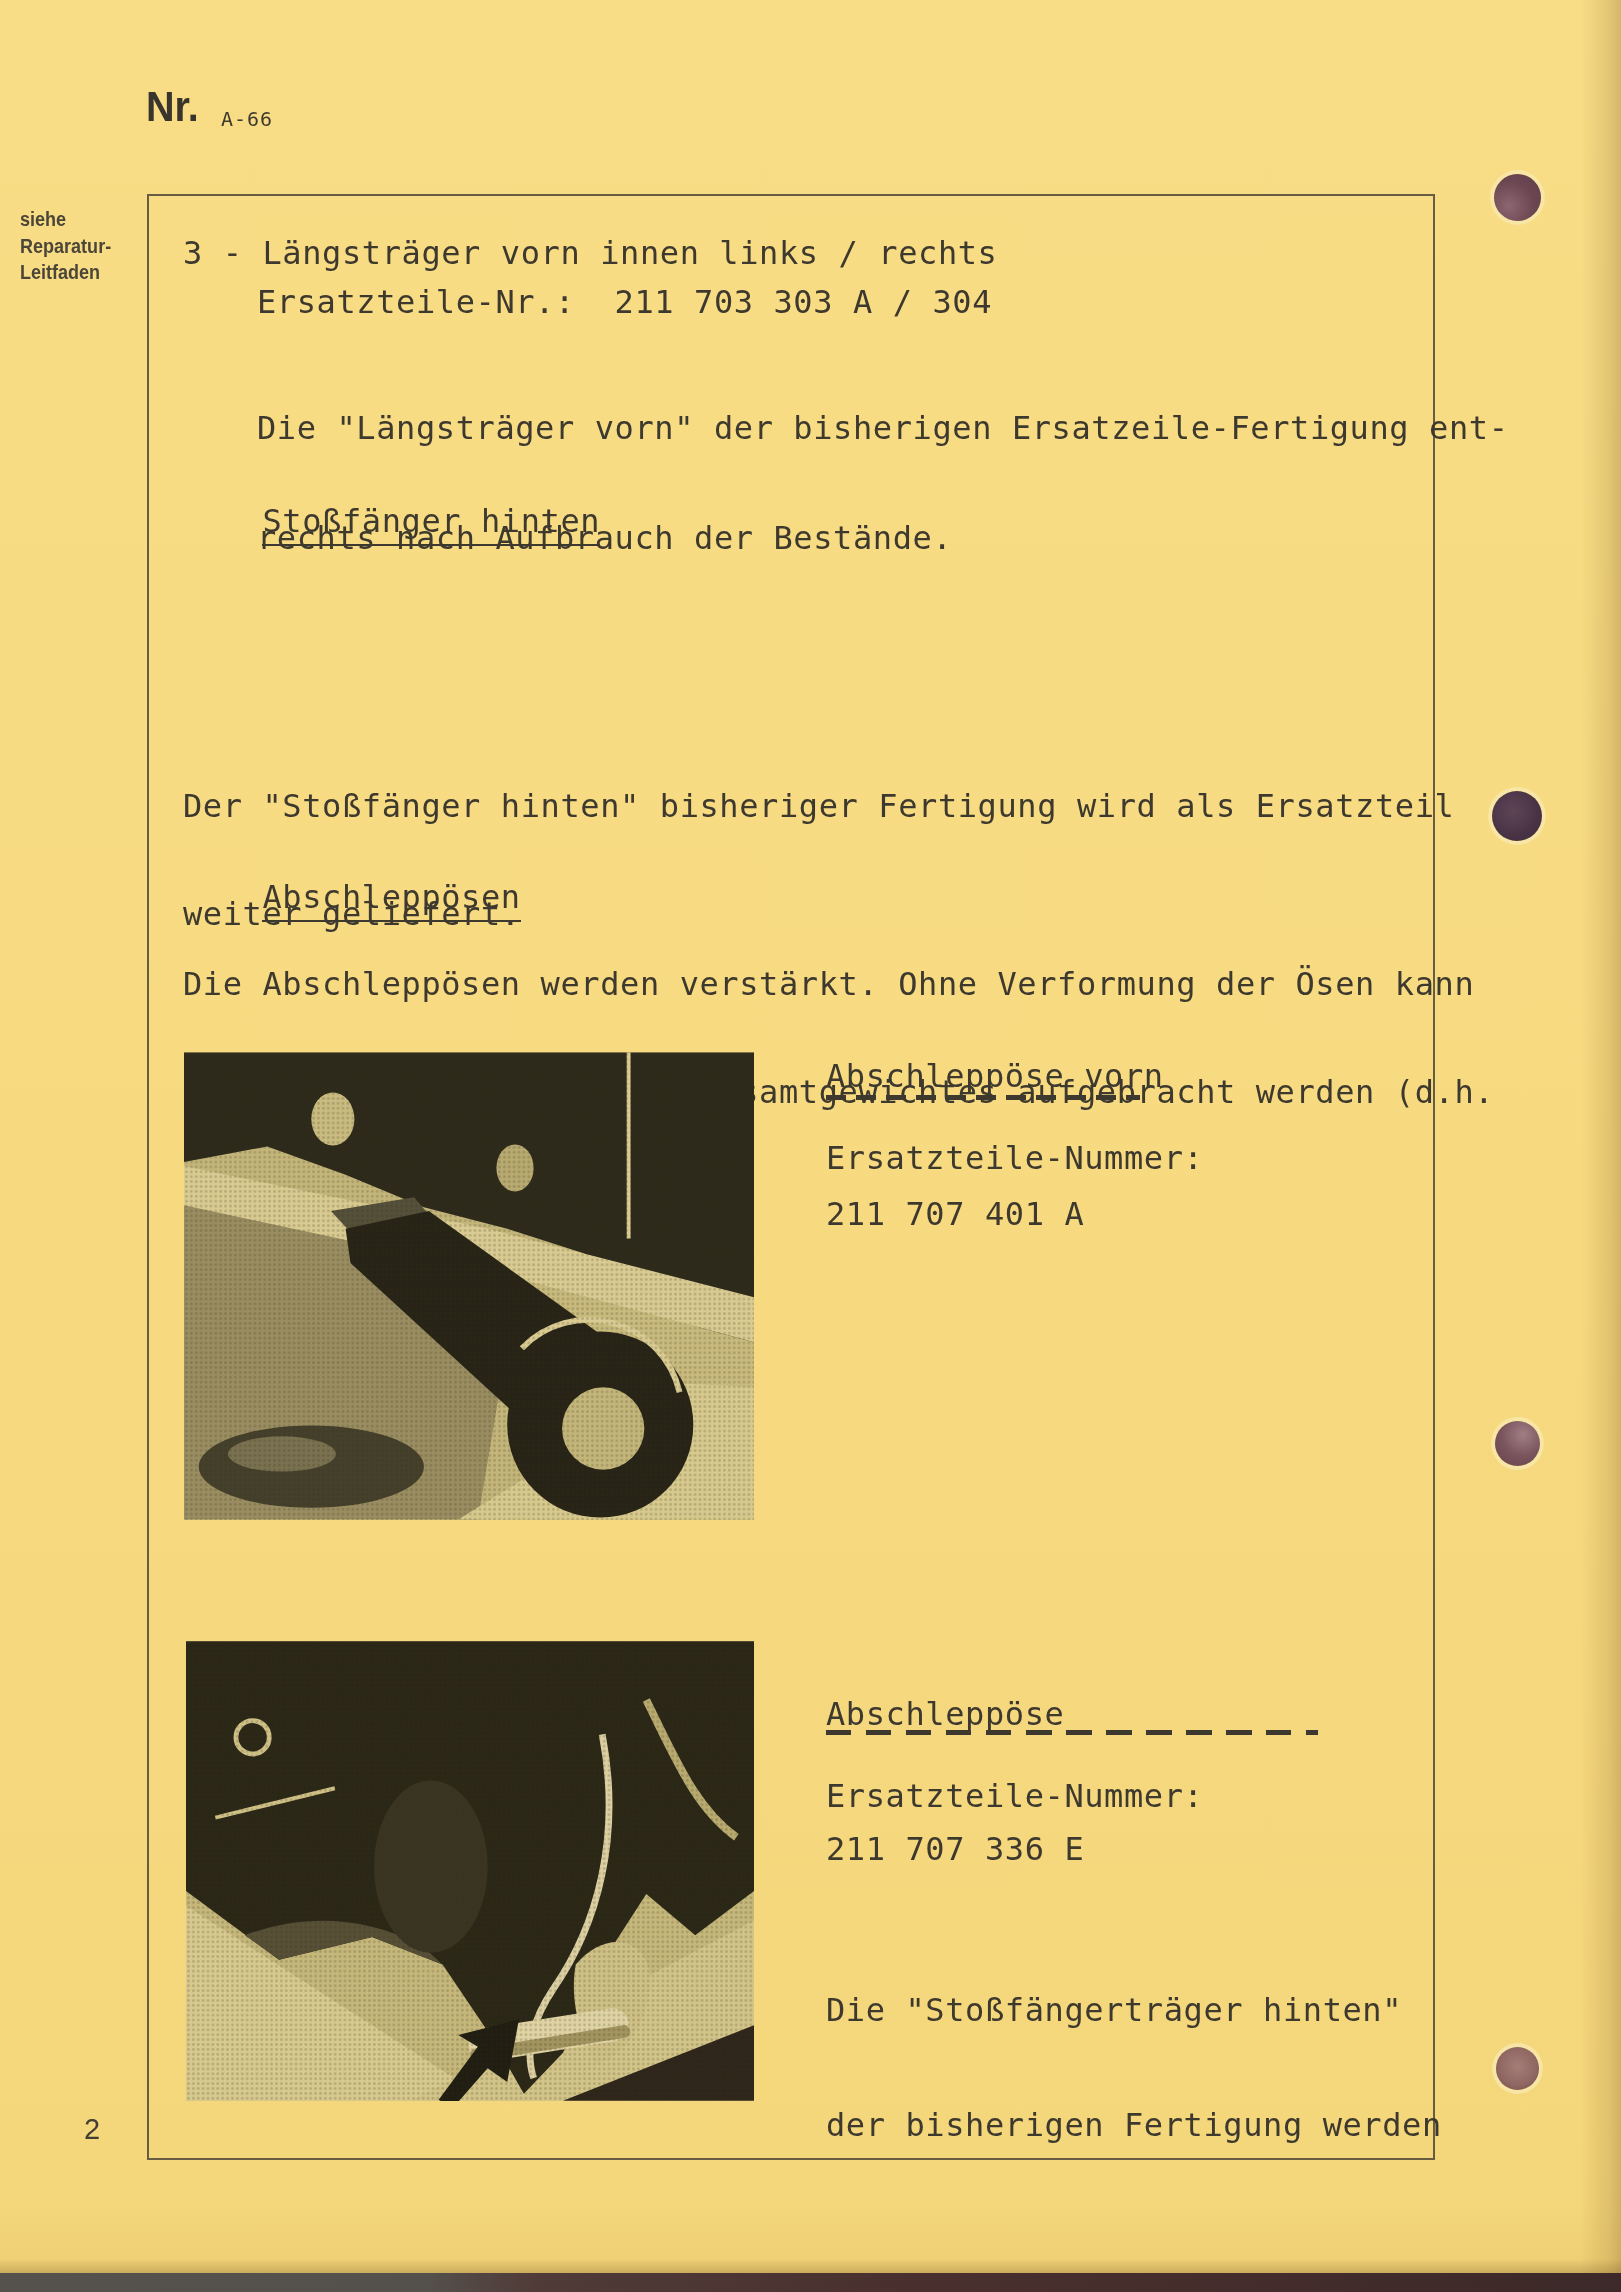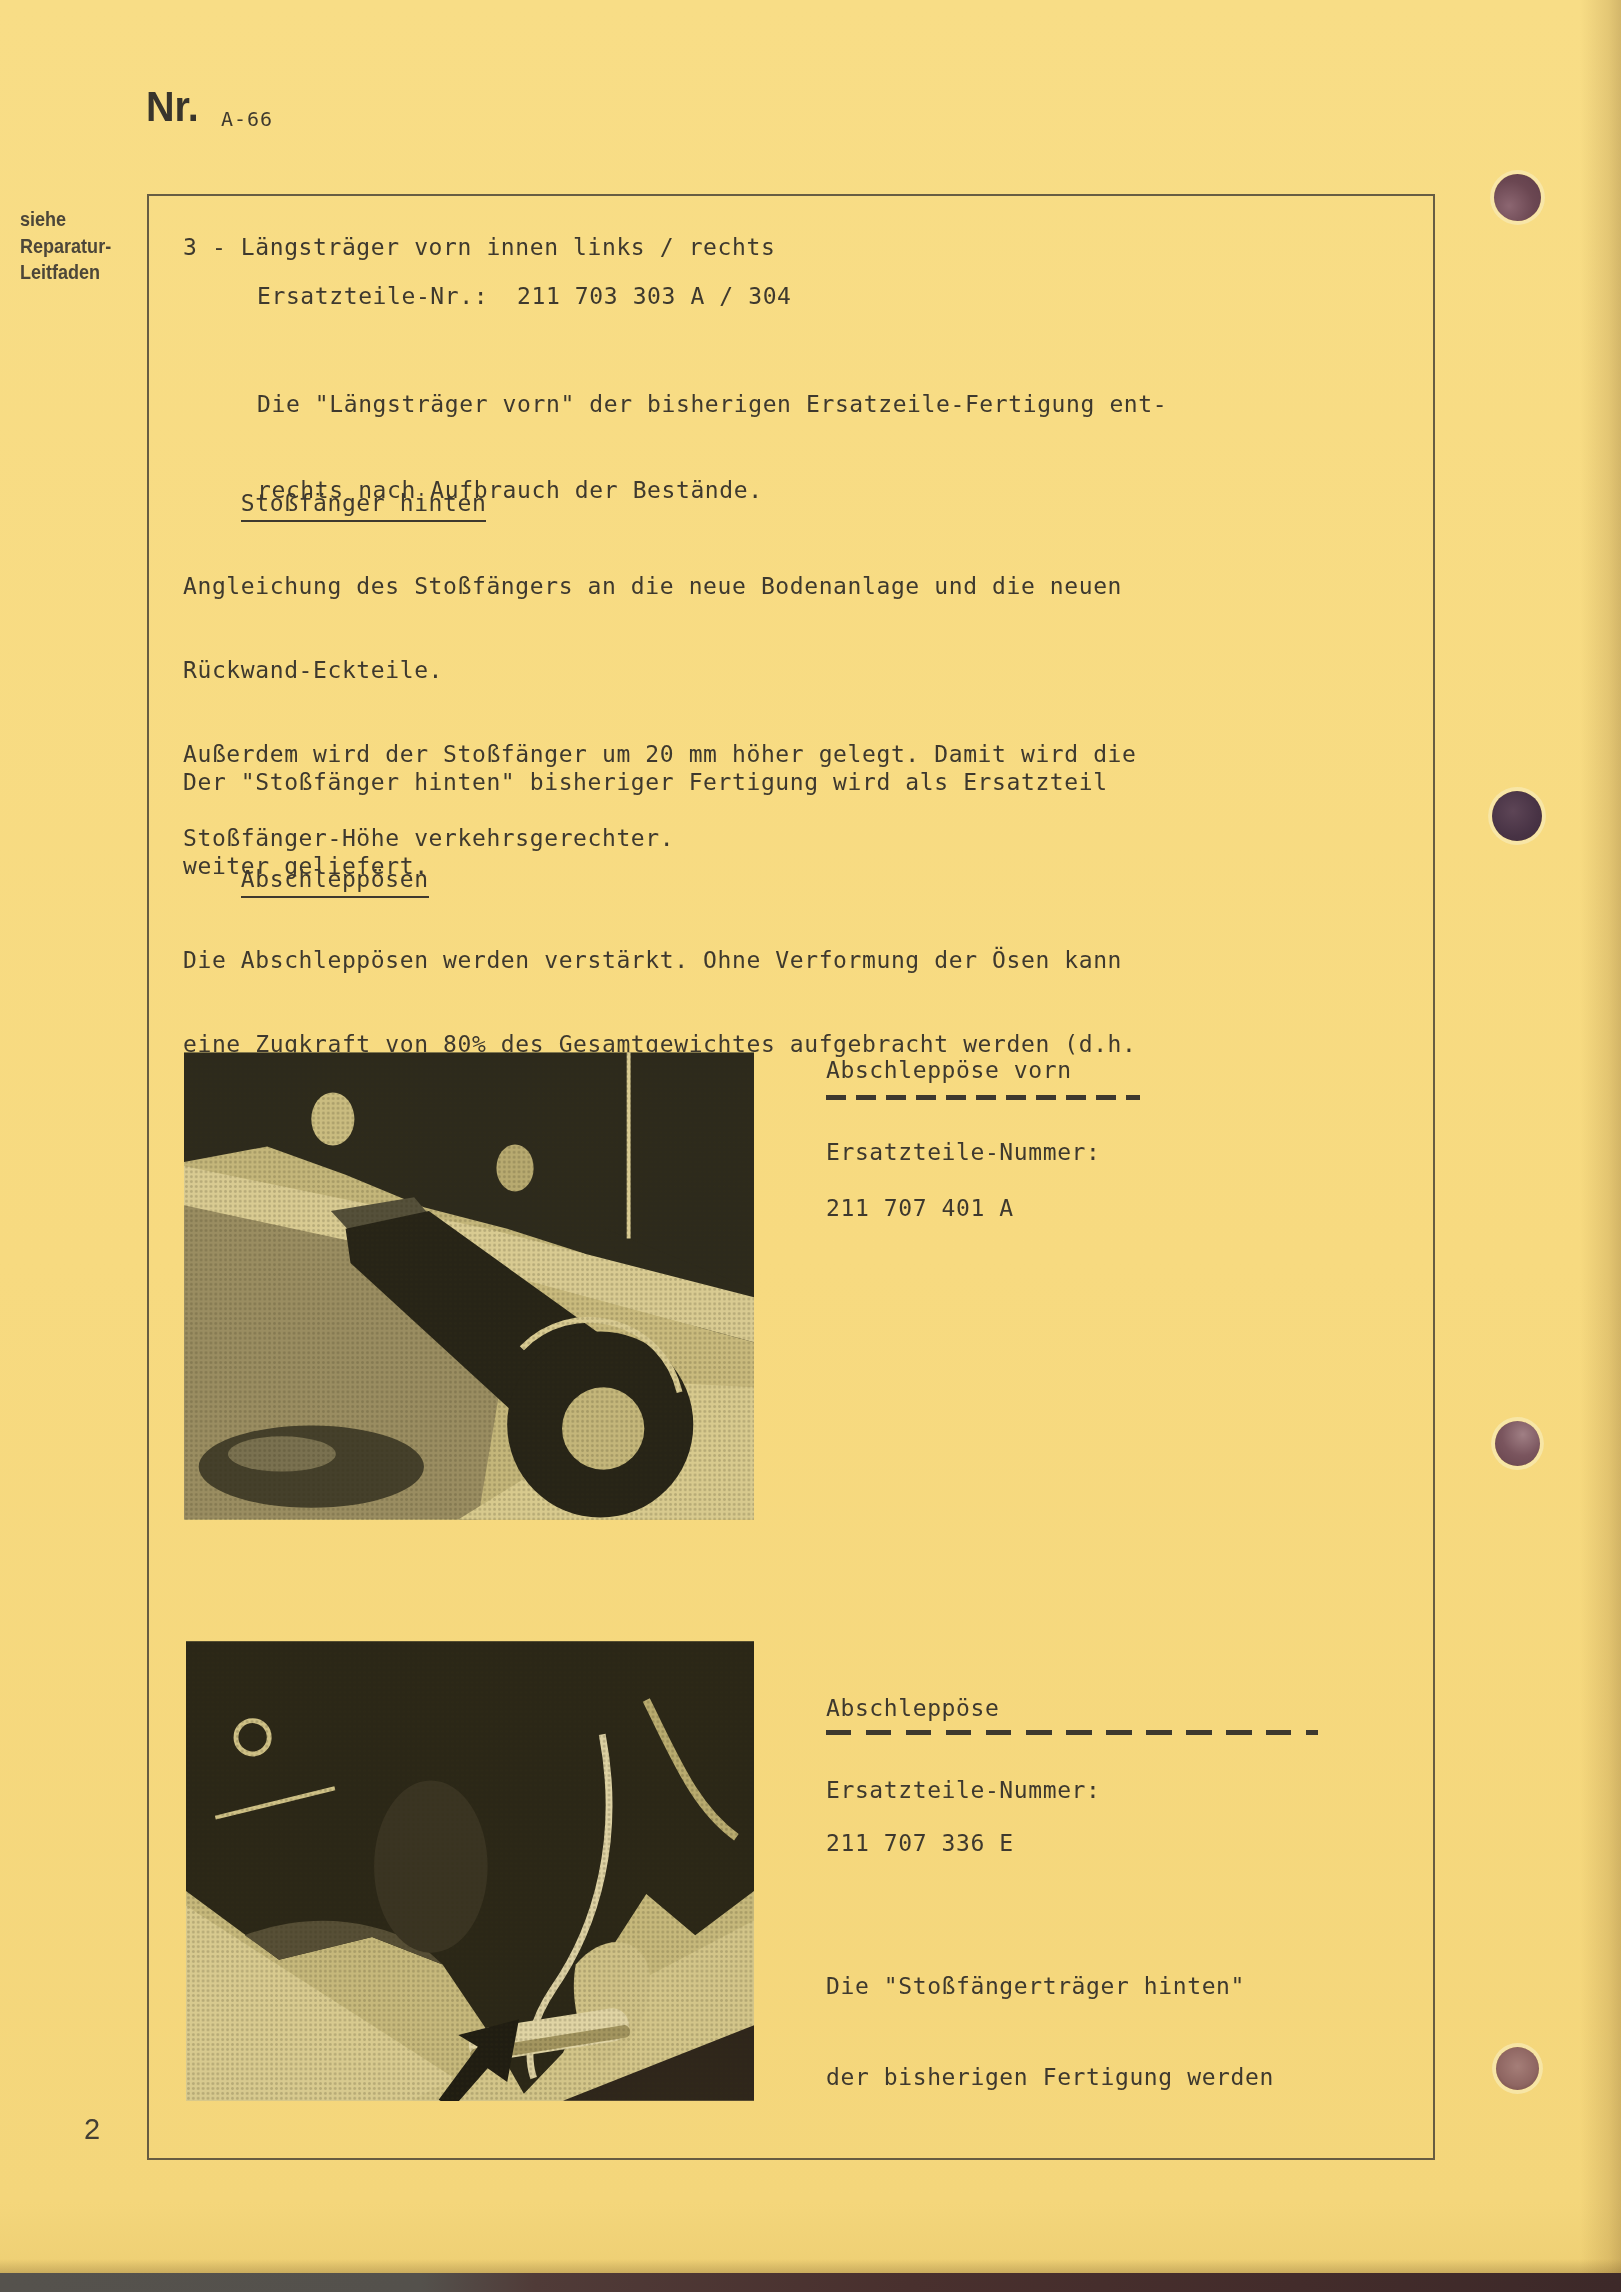--- a/index.html
+++ b/index.html
@@ -4,21 +4,21 @@
 <style>
   html,body { margin:0; padding:0; background:#888; }
   .page {
     position:relative; width:1621px; height:2293px; overflow:hidden;
     background:linear-gradient(180deg,#f8dd86 0%,#f7da80 55%,#f4d67b 96%,#eccd72 100%);
     font-family:"DejaVu Sans Mono","Liberation Mono",monospace;
   }
   
   .tw {
     position:absolute; font-family:"DejaVu Sans Mono","Liberation Mono",monospace;
-    font-size:23px; letter-spacing:0.6px; color:#3e392e; white-space:pre;
+    font-size:32px; letter-spacing:0.6px; color:#3e392e; white-space:pre;
   }
   .lh33 div { line-height:32px; }
   .lh35 div { line-height:34px; }
   .lh40 div { line-height:39px; }
   .tw-heading span {
     display:inline-block; border-bottom:2.9px solid #3e392e; padding-bottom:3.9px;
   }
   
   .doc-number { position:absolute; left:146px; top:82px; display:flex; align-items:flex-end; }
   .nr-label {
@@ -105,26 +105,20 @@
 
   <div class="tw" style="left:183px; top:234px;">3 - Längsträger vorn innen links / rechts</div>
   <div class="tw" style="left:257px; top:283px;">Ersatzteile-Nr.:  211 703 303 A / 304</div>
   <div class="tw lh35" style="left:257px; top:335px;">
     <div>Die "Längsträger vorn" der bisherigen Ersatzeile-Fertigung ent-</div>
     <div>rechts nach Aufbrauch der Bestände.</div>
   </div>
 
   <div class="tw tw-heading" style="left:183px; top:464px;">
     <span>Stoßfänger hinten</span>
-  </div>
-  <div class="tw lh33" style="left:183px; top:518px;">
-    <div>Angleichung des Stoßfängers an die neue Bodenanlage und die neuen</div>
-    <div>Rückwand-Eckteile.</div>
-    <div>Außerdem wird der Stoßfänger um 20 mm höher gelegt. Damit wird die</div>
-    <div>Stoßfänger-Höhe verkehrsgerechter.</div>
   </div>
   <div class="tw lh33" style="left:183px; top:714px;">
     <div>Der "Stoßfänger hinten" bisheriger Fertigung wird als Ersatzteil</div>
     <div>weiter geliefert.</div>
   </div>
 
   <div class="tw tw-heading" style="left:183px; top:840px;">
     <span>Abschleppösen</span>
   </div>
   <div class="tw lh33" style="left:183px; top:892px;">

